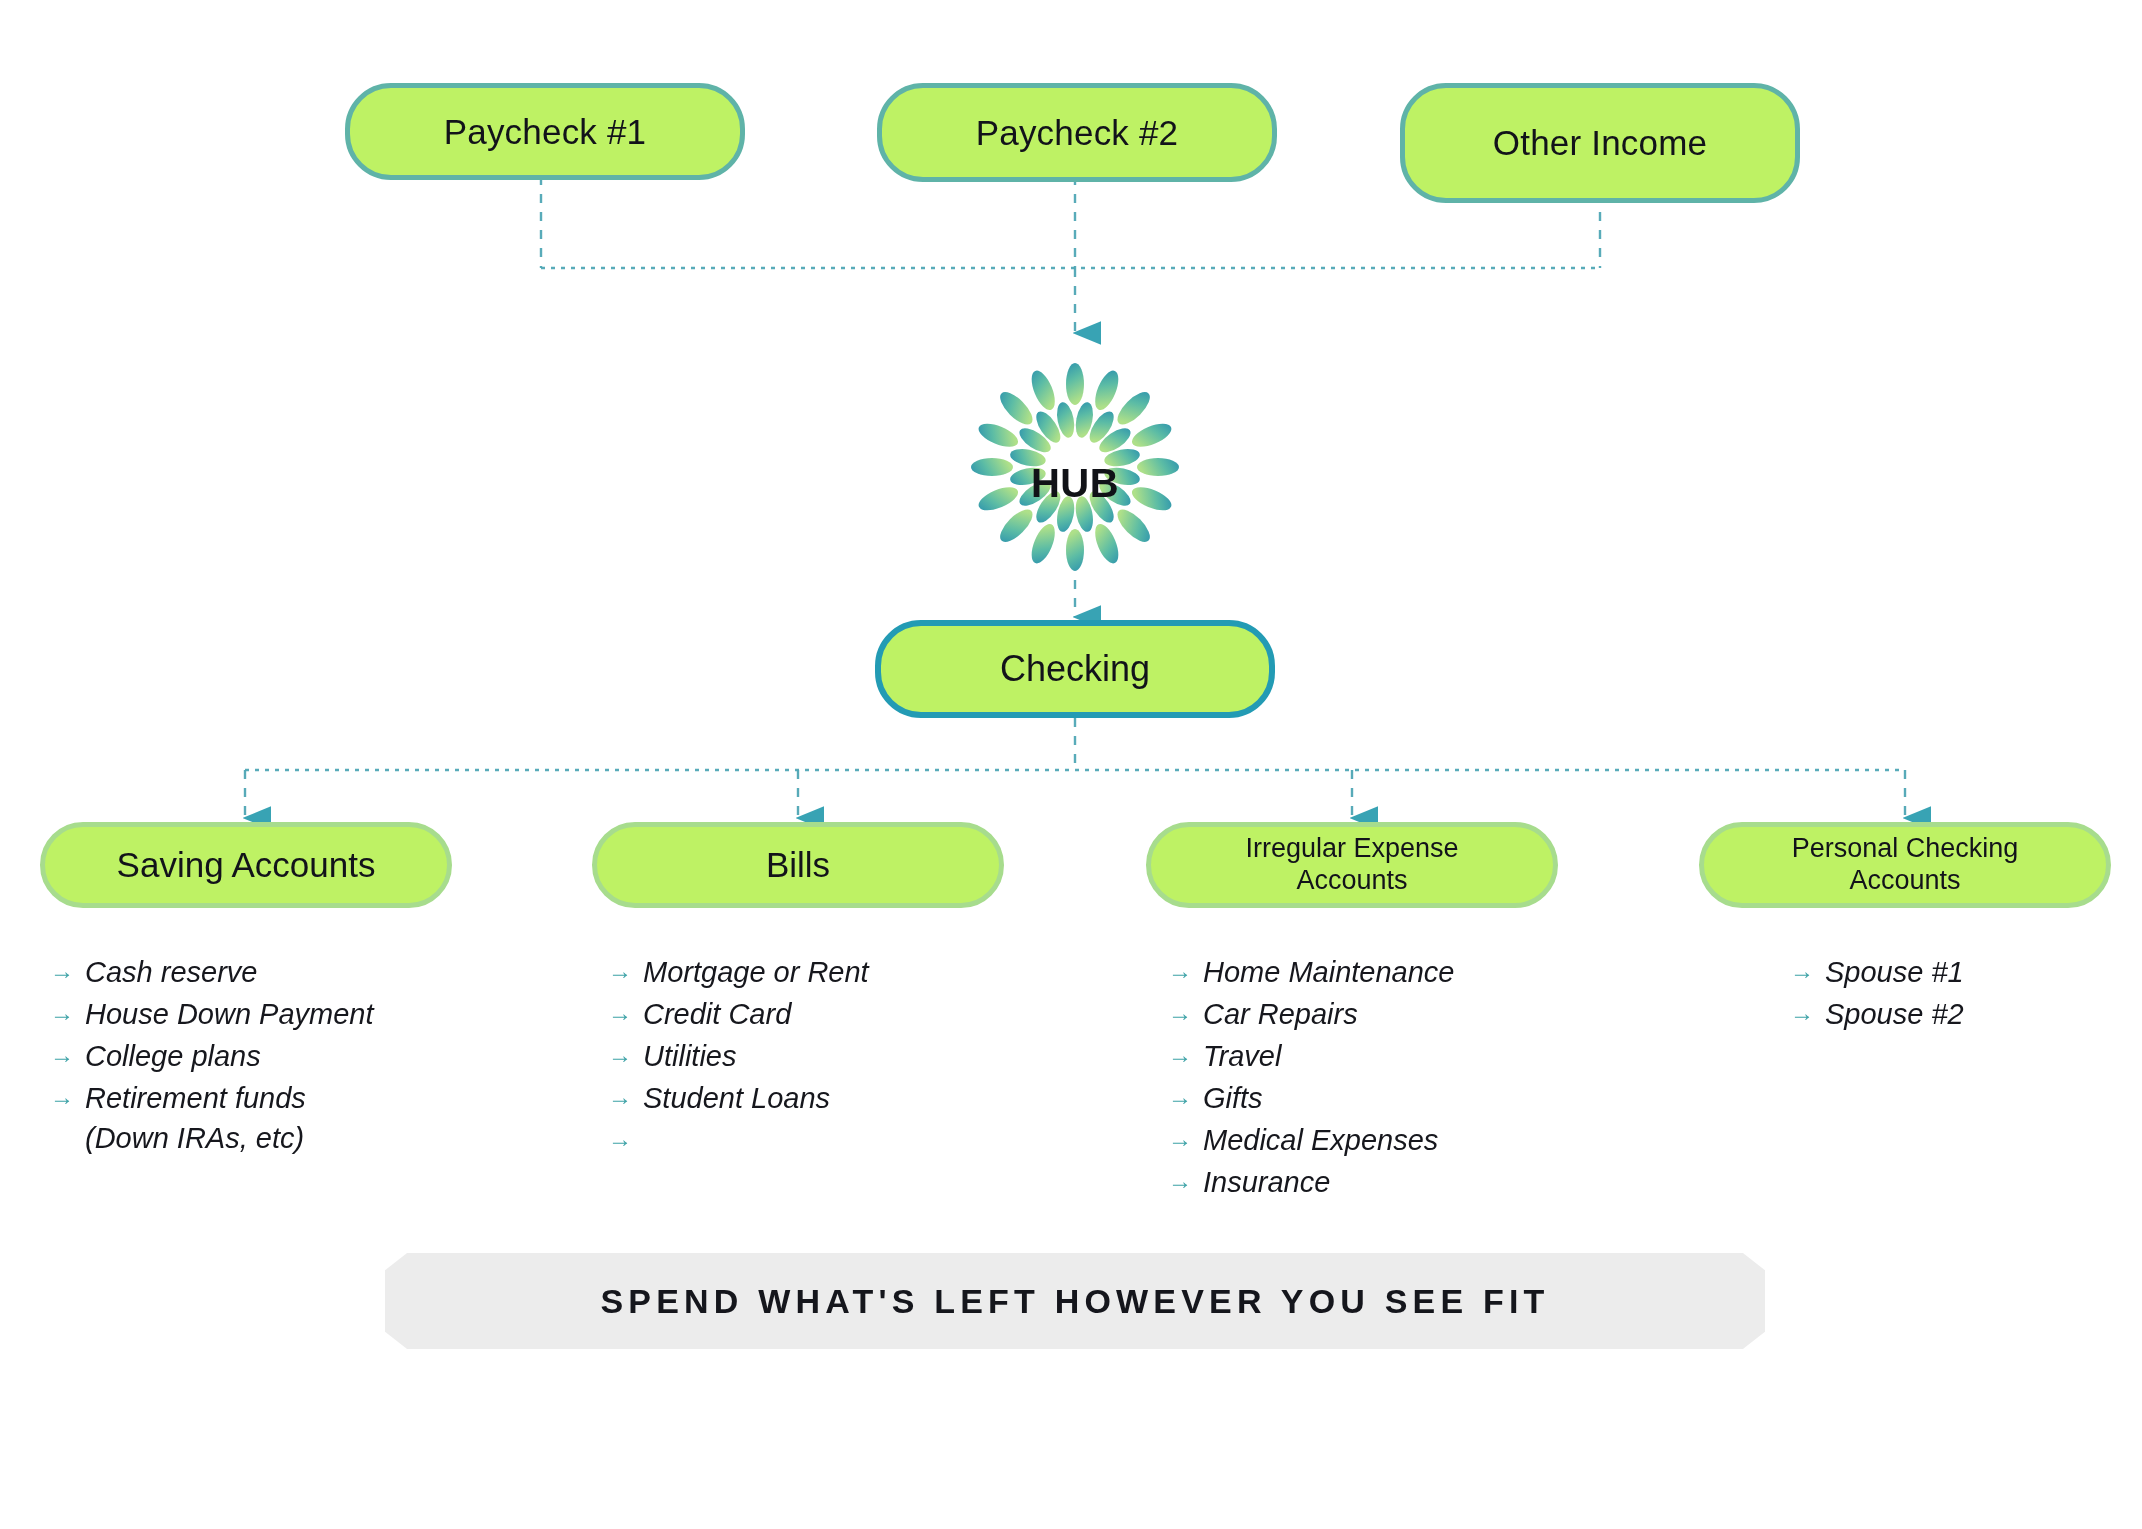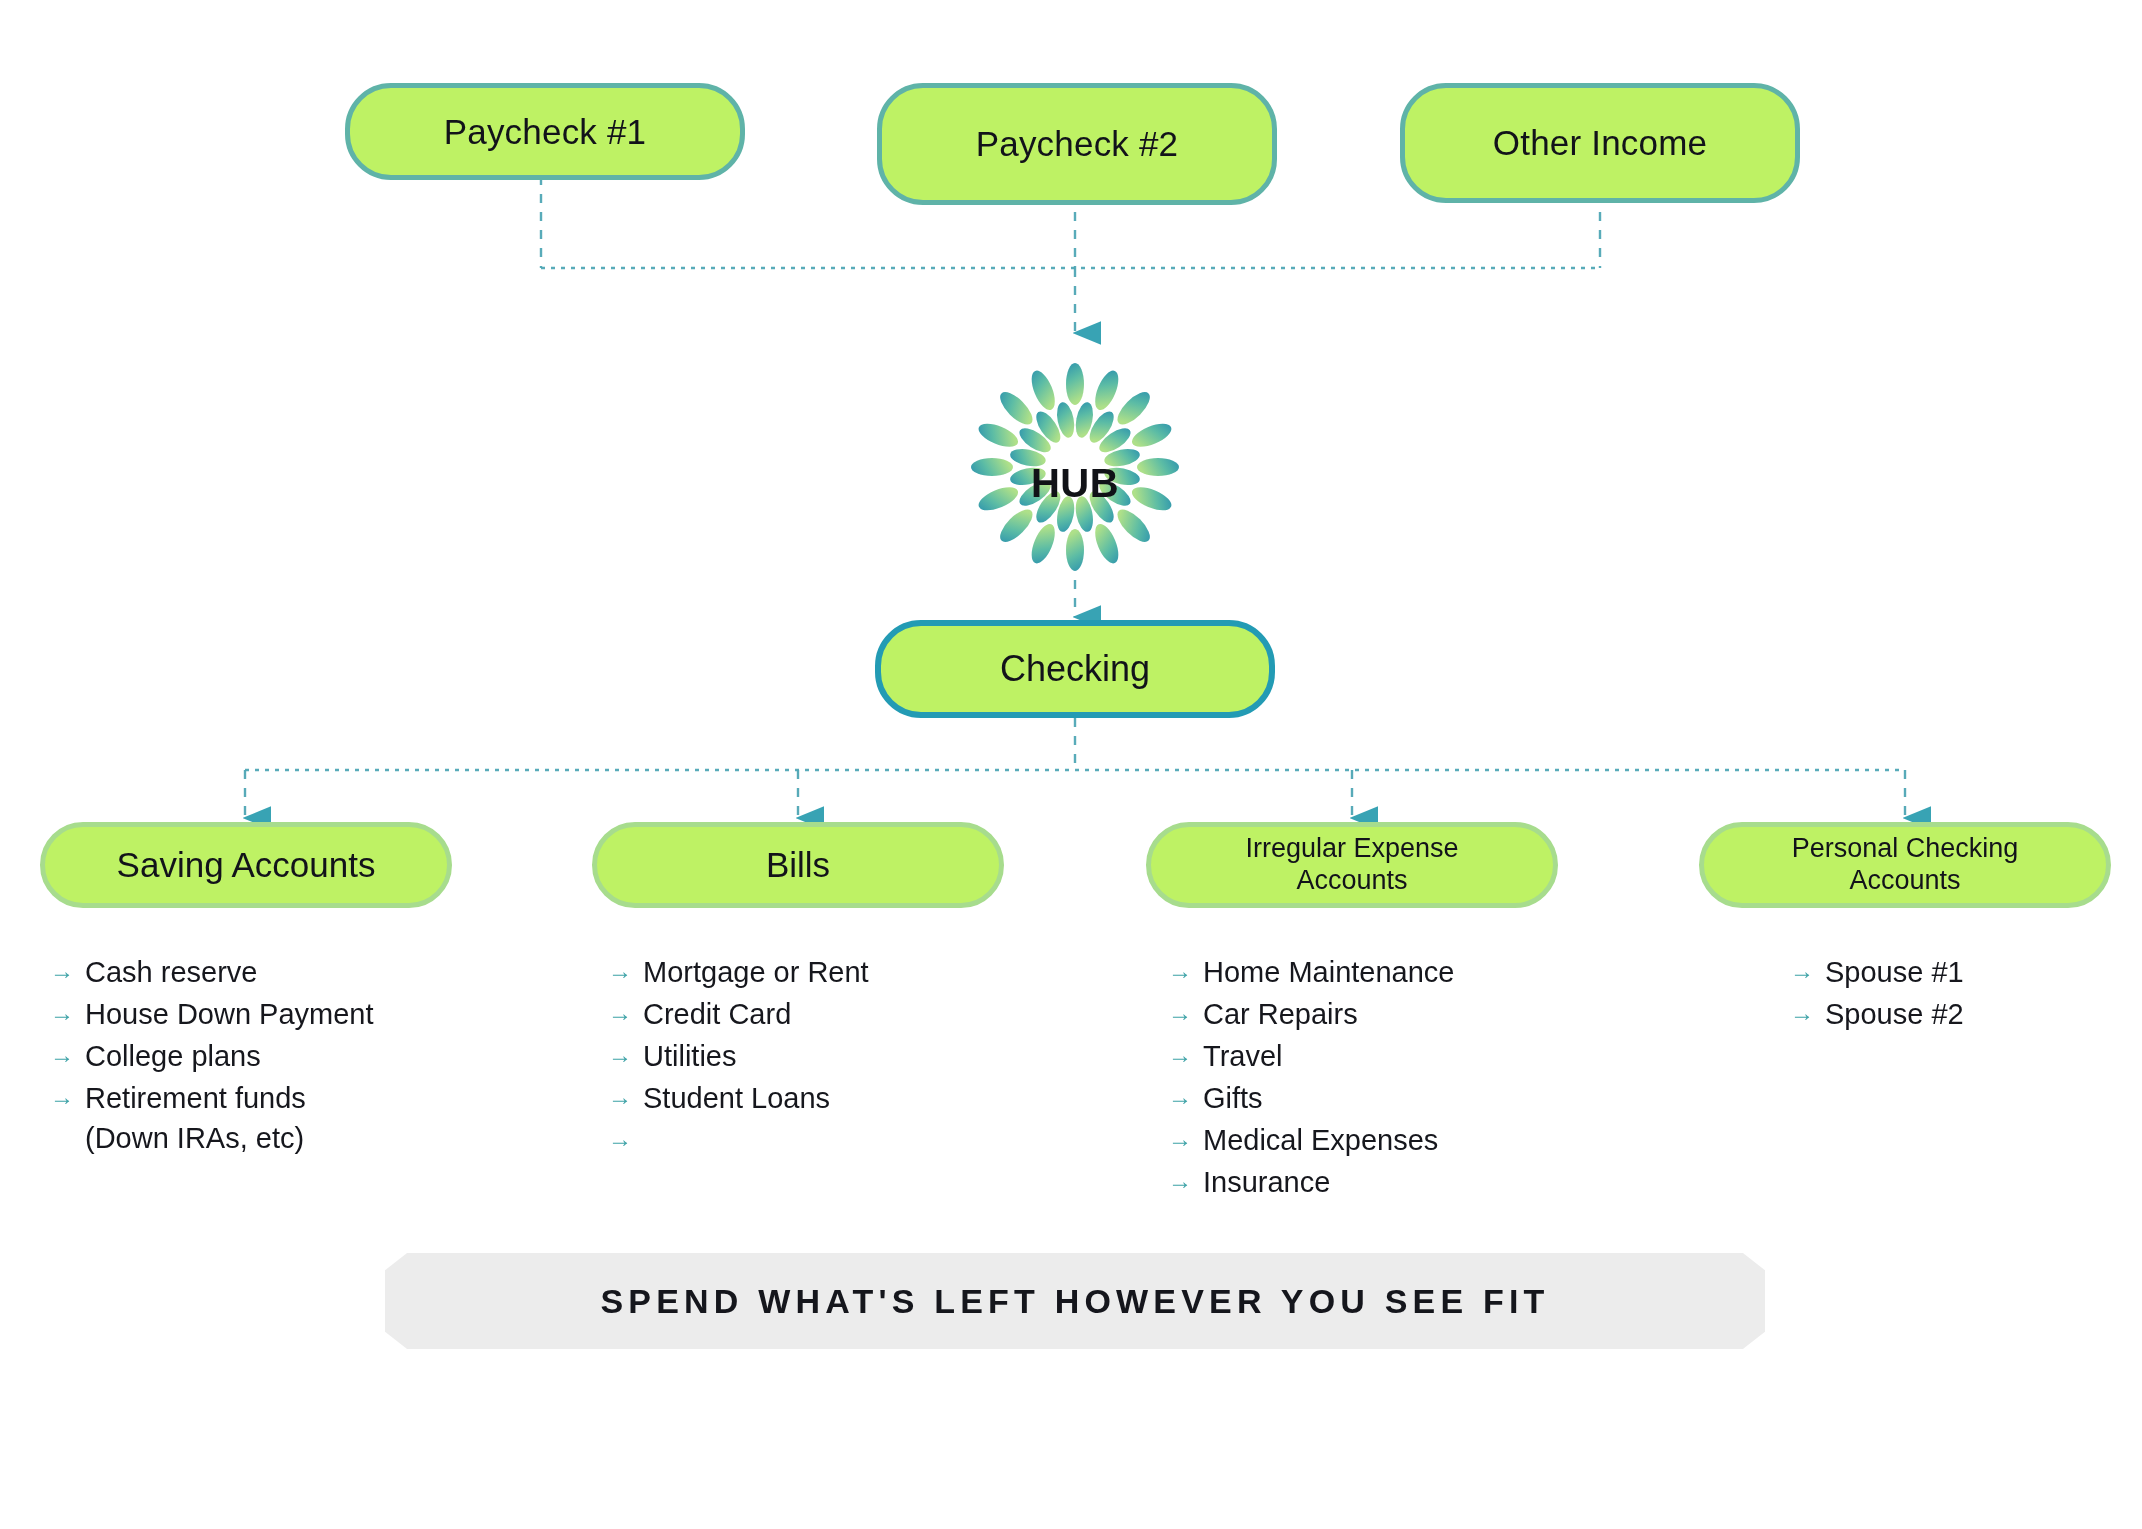--- a/index.html
+++ b/index.html
@@ -94,21 +94,21 @@
     align-items: flex-start;
     margin-bottom: 2px;
   }
   .bullets .arrow {
     color: #3FA3A8;
     font-size: 24px;
     line-height: 1.55;
     margin-right: 11px;
     flex: 0 0 auto;
   }
-  .bullets .txt { white-space: pre-line; }
+  .bullets .txt { white-space: pre-line; font-style: italic; }
 
   
   #banner {
     position: absolute;
     background: #ECECEC;
     display: flex;
     align-items: center;
     justify-content: center;
     clip-path: polygon(0 18%, 1.6% 0, 98.4% 0, 100% 18%, 100% 82%, 98.4% 100%, 1.6% 100%, 0 82%);
   }
@@ -164,21 +164,21 @@
       <path d="M798 770 L798 818" marker-end="url(#ah)"></path>
       <path d="M1352 770 L1352 818" marker-end="url(#ah)"></path>
       <path d="M1905 770 L1905 818" marker-end="url(#ah)"></path>
     </g>
   </svg>
 
   <div class="pill pill-income" style="left:345px; top:83px; width:400px; height:97px;">
     <span>Paycheck #1</span>
   </div>
 
-  <div class="pill pill-income" style="left:877px; top:83px; width:400px; height:122px;">
+  <div class="pill pill-income" style="left:877px; top:83px; width:400px; height:99px;">
     <span>Paycheck #2</span>
   </div>
 
   <div class="pill pill-income" style="left:1400px; top:83px; width:400px; height:120px;">
     <span>Other Income</span>
   </div>
 
   <div id="hub" style="left:970px; top:362px;">
     <svg viewBox="0 0 210 210">
       <g fill="url(#petalgrad)">

